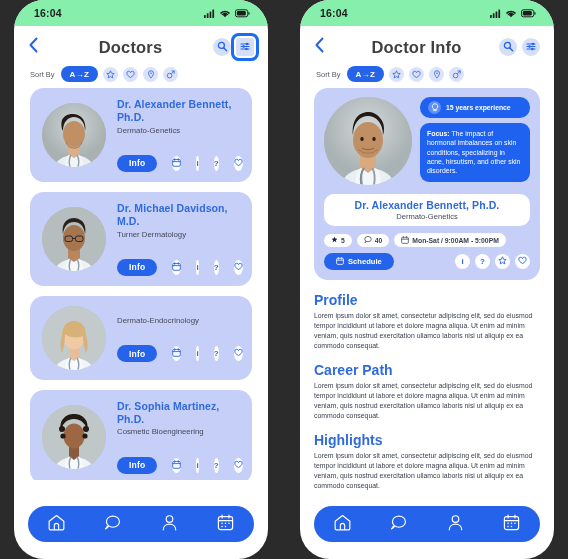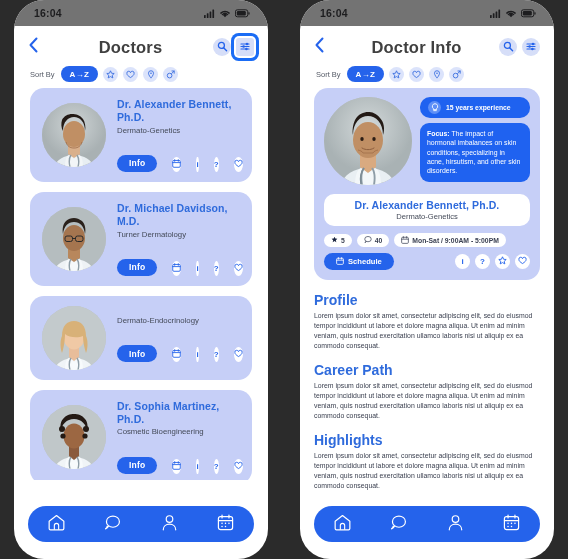--- a/index.html
+++ b/index.html
@@ -18,21 +18,21 @@
     border-radius:30px;
     overflow:hidden;
     box-shadow:0 0 0 0 rgba(0,0,0,0);
   }
   .phone.left{left:14px;}
   .phone.right{left:300px;}
 
   
   .statusbar{
     height:26px;
-    background:#737373;
+    background:#86efac;
     display:flex;align-items:center;justify-content:space-between;
     padding:0 18px 0 20px;
     box-sizing:border-box;
   }
   .status-time{font-size:10.5px;font-weight:700;color:#1d1d1f;letter-spacing:.2px;}
   .status-icons{display:flex;align-items:center;gap:4px;}
   .status-icons svg{display:block;}
 
   
   .appbar{
@@ -102,21 +102,21 @@
   }
   .avatar svg{display:block;width:100%;height:100%;}
   .doc-info{flex:1;min-width:0;}
   .doc-name{
     font-size:10.5px;font-weight:700;color:#2f6bdc;line-height:1.22;
     letter-spacing:.1px;
   }
   .doc-spec{
     font-size:7.8px;color:#444a58;margin-top:2px;line-height:1.2;
   }
-  .card-actions{display:flex;align-items:flex-end;gap:15px;margin-top:20px;}
+  .card-actions{display:flex;align-items:center;gap:15px;margin-top:20px;}
   .info-btn{
     background:#2563eb;color:#fff;font-size:8.5px;font-weight:700;
     padding:3.5px 12px;border-radius:9px;cursor:pointer;letter-spacing:.2px;
   }
   .act-ic{
     width:15px;height:15px;border-radius:50%;background:#fff;
     display:flex;align-items:center;justify-content:center;cursor:pointer;
     font-size:8px;color:#2563eb;font-weight:700;
   }
 

